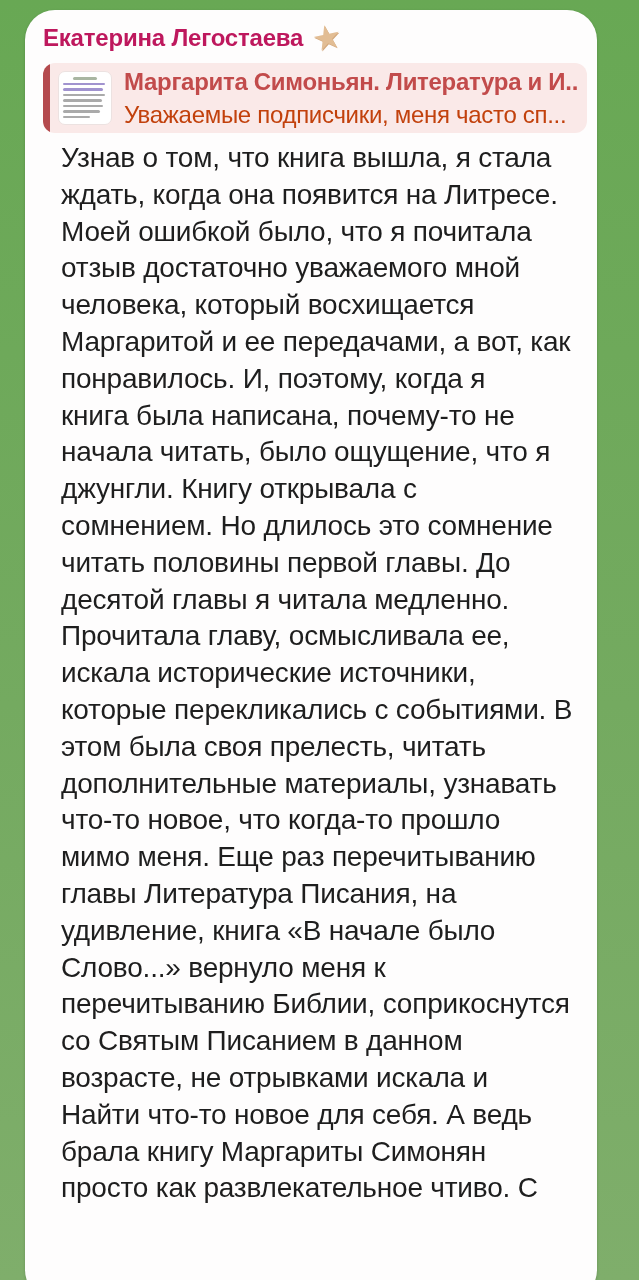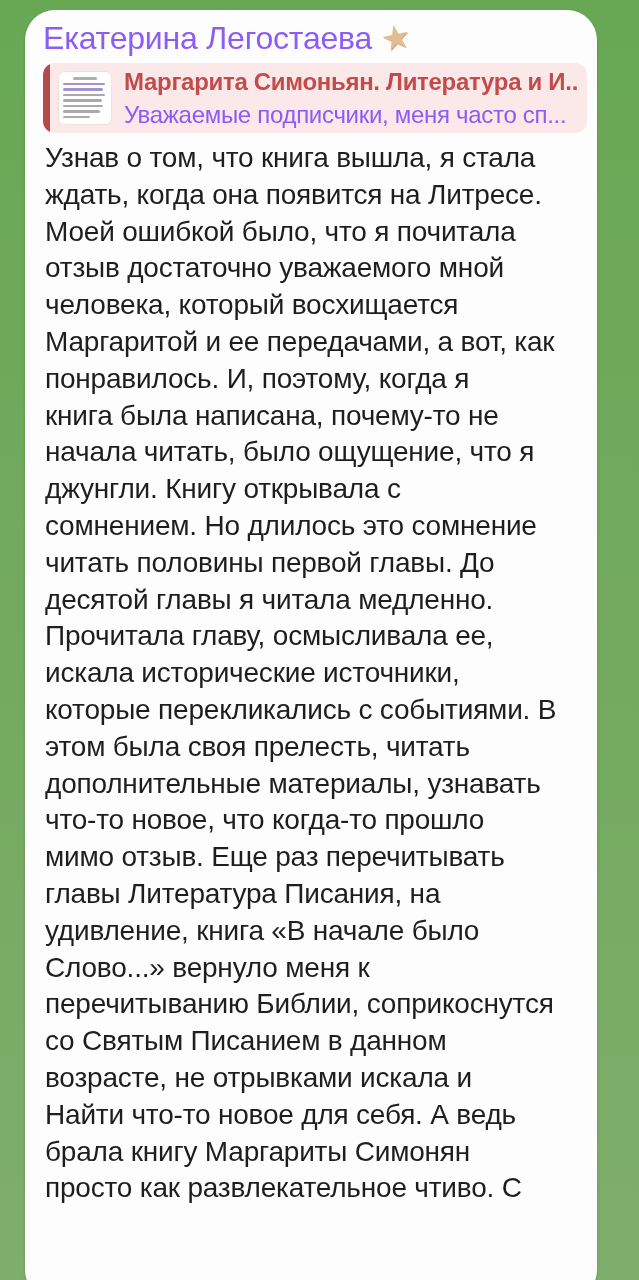--- a/index.html
+++ b/index.html
@@ -26,23 +26,23 @@
     overflow: hidden;
   }
   .name-row {
     display: flex;
     align-items: center;
     gap: 9px;
     padding: 10px 18px 0 18px;
     height: 36px;
   }
   .sender {
-    color: #8b5cf6;
-    font-weight: normal;
-    font-size: 32px;
+    color: #be185d;
+    font-weight: bold;
+    font-size: 24px;
     letter-spacing: -0.2px;
     white-space: nowrap;
   }
   .star {
     font-size: 33px;
     line-height: 33px;
     color: #e2bd94;
     transform: rotate(-12deg);
     display: inline-block;
     margin-top: -2px;
@@ -95,29 +95,29 @@
   .reply-title {
     color: #c24b4b;
     font-weight: 600;
     font-size: 24px;
     letter-spacing: -0.3px;
     white-space: nowrap;
     overflow: hidden;
     margin-bottom: 5px;
   }
   .reply-snippet {
-    color: #8b5cf6;
+    color: #c2410c;
     font-size: 24px;
     letter-spacing: -0.3px;
     white-space: nowrap;
     overflow: hidden;
   }
   .msg-text {
     margin-top: 7px;
-    padding: 0 6px 0 20px;
+    padding: 0 6px 0 36px;
     color: #1e1e1e;
     overflow: hidden;
   }
   .msg-text .line {
     font-size: 28px;
     line-height: 36.8px;
     letter-spacing: -0.2px;
     white-space: nowrap;
   }
 </style>
@@ -162,21 +162,21 @@
       <div class="line">джунгли. Книгу открывала с</div>
       <div class="line">сомнением. Но длилось это сомнение</div>
       <div class="line">читать половины первой главы. До</div>
       <div class="line">десятой главы я читала медленно.</div>
       <div class="line">Прочитала главу, осмысливала ее,</div>
       <div class="line">искала исторические источники,</div>
       <div class="line">которые перекликались с событиями. В</div>
       <div class="line">этом была своя прелесть, читать</div>
       <div class="line">дополнительные материалы, узнавать</div>
       <div class="line">что-то новое, что когда-то прошло</div>
-      <div class="line">мимо отзыв. Еще раз перечитывать</div>
+      <div class="line">мимо меня. Еще раз перечитыванию</div>
       <div class="line">главы Литература Писания, на</div>
       <div class="line">удивление, книга «В начале было</div>
       <div class="line">Слово...» вернуло меня к</div>
       <div class="line">перечитыванию Библии, соприкоснутся</div>
       <div class="line">со Святым Писанием в данном</div>
       <div class="line">возрасте, не отрывками искала и</div>
       <div class="line">Найти что-то новое для себя. А ведь</div>
       <div class="line">брала книгу Маргариты Симонян</div>
       <div class="line">просто как развлекательное чтиво. С</div>
     </div>

